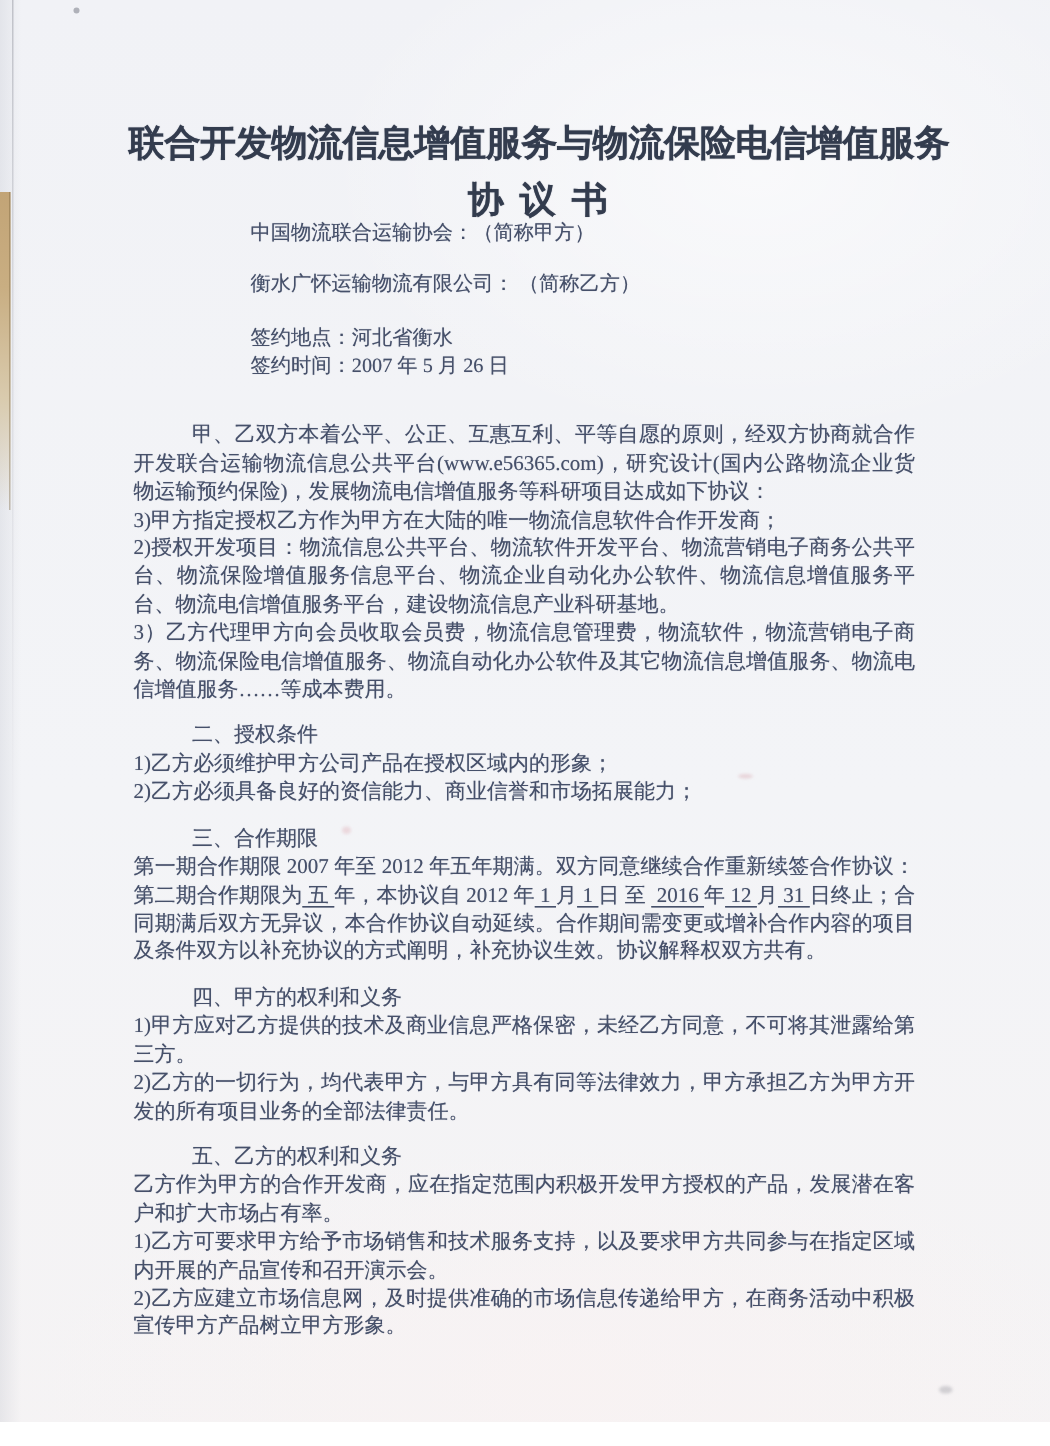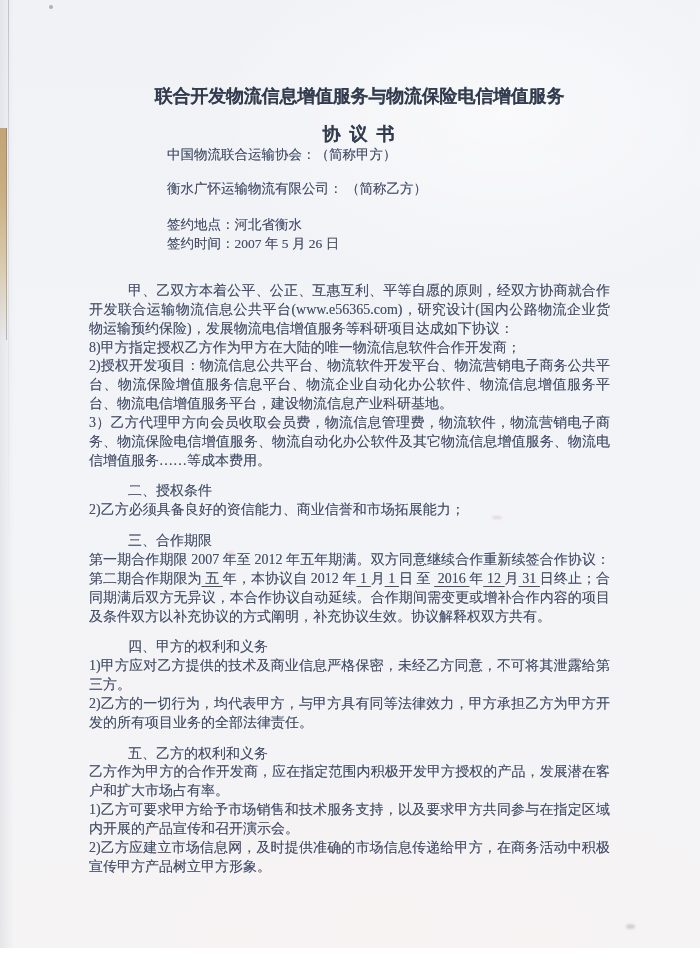--- a/index.html
+++ b/index.html
@@ -45,21 +45,21 @@
   .speck.s1{left:49px;top:5px;width:4px;height:4px;background:rgba(120,124,134,.55);}
   .speck.s2{left:626px;top:924px;width:9px;height:5px;background:rgba(140,140,150,.35);filter:blur(1px);}
   .speck.s3{left:492px;top:516px;width:10px;height:3px;background:rgba(205,130,140,.28);filter:blur(1px);}
   .speck.s4{left:228px;top:551px;width:6px;height:5px;background:rgba(210,120,130,.22);filter:blur(1px);}
 
   
   .doc-title{
     position:absolute;top:77px;left:0;width:700px;box-sizing:border-box;padding-left:19px;
     text-align:center;
     font-family:"Liberation Sans","DejaVu Sans",sans-serif;
-    font-weight:700;font-size:18px;line-height:38px;letter-spacing:-0.2px;
+    font-weight:700;font-size:24px;line-height:38px;letter-spacing:-0.2px;
     color:var(--title-ink);
     text-shadow:0 0 .6px rgba(51,60,78,.7);
   }
   .doc-title .subtitle{display:block;letter-spacing:2px;}
   .line{
     position:absolute;left:155px;font-size:13.5px;line-height:15px;white-space:pre;
     text-shadow:0 0 .5px rgba(70,80,106,.55);
     margin-left:12px;
   }
   .party-a{top:147px;}
@@ -97,24 +97,25 @@
     <span class="subtitle">协 议 书</span>
   </div>
 
   <div class="line party-a">中国物流联合运输协会：（简称甲方）</div>
   <div class="line party-b">衡水广怀运输物流有限公司： （简称乙方）</div>
   <div class="line sign-place">签约地点：河北省衡水</div>
   <div class="line sign-date">签约时间：2007 年 5 月 26 日</div>
 
   <div class="doc-body">
       <p class="para preamble"><span>甲、乙双方本着公平、公正、互惠互利、平等自愿的原则，经双方协商就合作开发联合运输物流信息公共平台(www.e56365.com)，研究设计(国内公路物流企业货物运输预约保险)，发展物流电信增值服务等科研项目达成如下协议：</span></p>
-      <p class="para item"><span>8)甲方指定授权乙方作为甲方在大陆的唯一物流信息软件合作开发商；</span></p>
+      <p class="para item"><span>3)甲方指定授权乙方作为甲方在大陆的唯一物流信息软件合作开发商；</span></p>
       <p class="para item"><span>2)授权开发项目：物流信息公共平台、物流软件开发平台、物流营销电子商务公共平台、物流保险增值服务信息平台、物流企业自动化办公软件、物流信息增值服务平台、物流电信增值服务平台，建设物流信息产业科研基地。</span></p>
       <p class="para item"><span>3）乙方代理甲方向会员收取会员费，物流信息管理费，物流软件，物流营销电子商务、物流保险电信增值服务、物流自动化办公软件及其它物流信息增值服务、物流电信增值服务……等成本费用。</span></p>
       <p class="para heading"><span>二、授权条件</span></p>
+      <p class="para item"><span>1)乙方必须维护甲方公司产品在授权区域内的形象；</span></p>
       <p class="para item"><span>2)乙方必须具备良好的资信能力、商业信誉和市场拓展能力；</span></p>
       <p class="para heading"><span>三、合作期限</span></p>
       <p class="para item"><span>第一期合作期限 2007 年至 2012 年五年期满。双方同意继续合作重新续签合作协议：第二期合作期限为</span><span class="u">&nbsp;五&nbsp;</span><span>年，本协议自 2012 年</span><span class="u">&nbsp;1&nbsp;</span><span>月</span><span class="u">&nbsp;1&nbsp;</span><span>日 至 </span><span class="u">&nbsp;2016&nbsp;</span><span>年</span><span class="u">&nbsp;12&nbsp;</span><span>月</span><span class="u">&nbsp;31&nbsp;</span><span>日终止；合同期满后双方无异议，本合作协议自动延续。合作期间需变更或增补合作内容的项目及条件双方以补充协议的方式阐明，补充协议生效。协议解释权双方共有。</span></p>
       <p class="para heading"><span>四、甲方的权利和义务</span></p>
       <p class="para item"><span>1)甲方应对乙方提供的技术及商业信息严格保密，未经乙方同意，不可将其泄露给第三方。</span></p>
       <p class="para item"><span>2)乙方的一切行为，均代表甲方，与甲方具有同等法律效力，甲方承担乙方为甲方开发的所有项目业务的全部法律责任。</span></p>
       <p class="para heading"><span>五、乙方的权利和义务</span></p>
       <p class="para item"><span>乙方作为甲方的合作开发商，应在指定范围内积极开发甲方授权的产品，发展潜在客户和扩大市场占有率。</span></p>
       <p class="para item"><span>1)乙方可要求甲方给予市场销售和技术服务支持，以及要求甲方共同参与在指定区域内开展的产品宣传和召开演示会。</span></p>
       <p class="para item"><span>2)乙方应建立市场信息网，及时提供准确的市场信息传递给甲方，在商务活动中积极宣传甲方产品树立甲方形象。</span></p>

